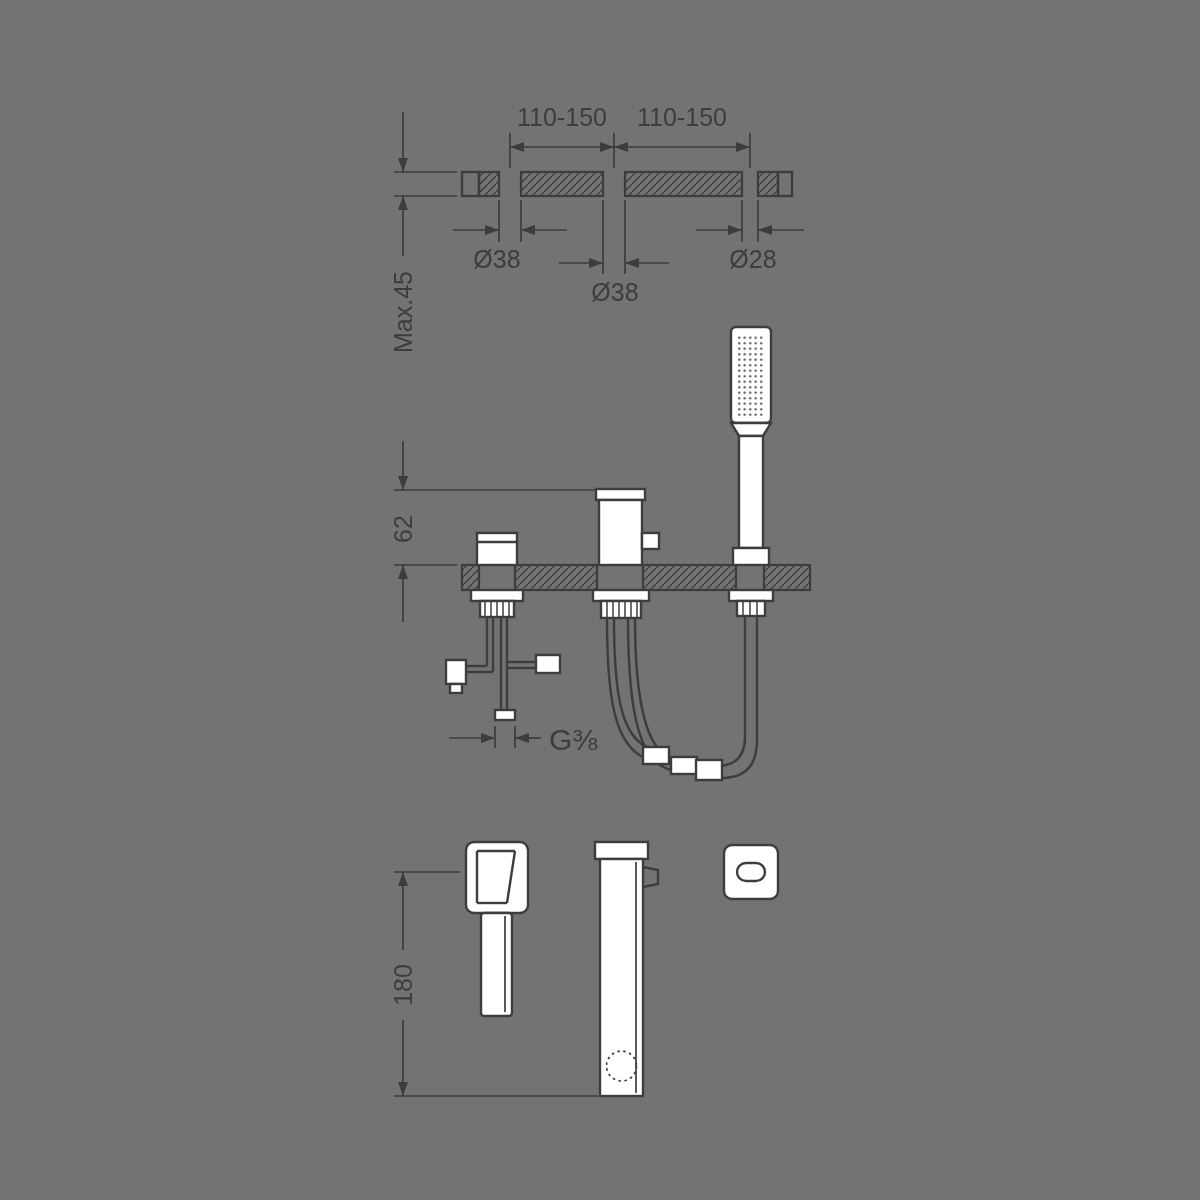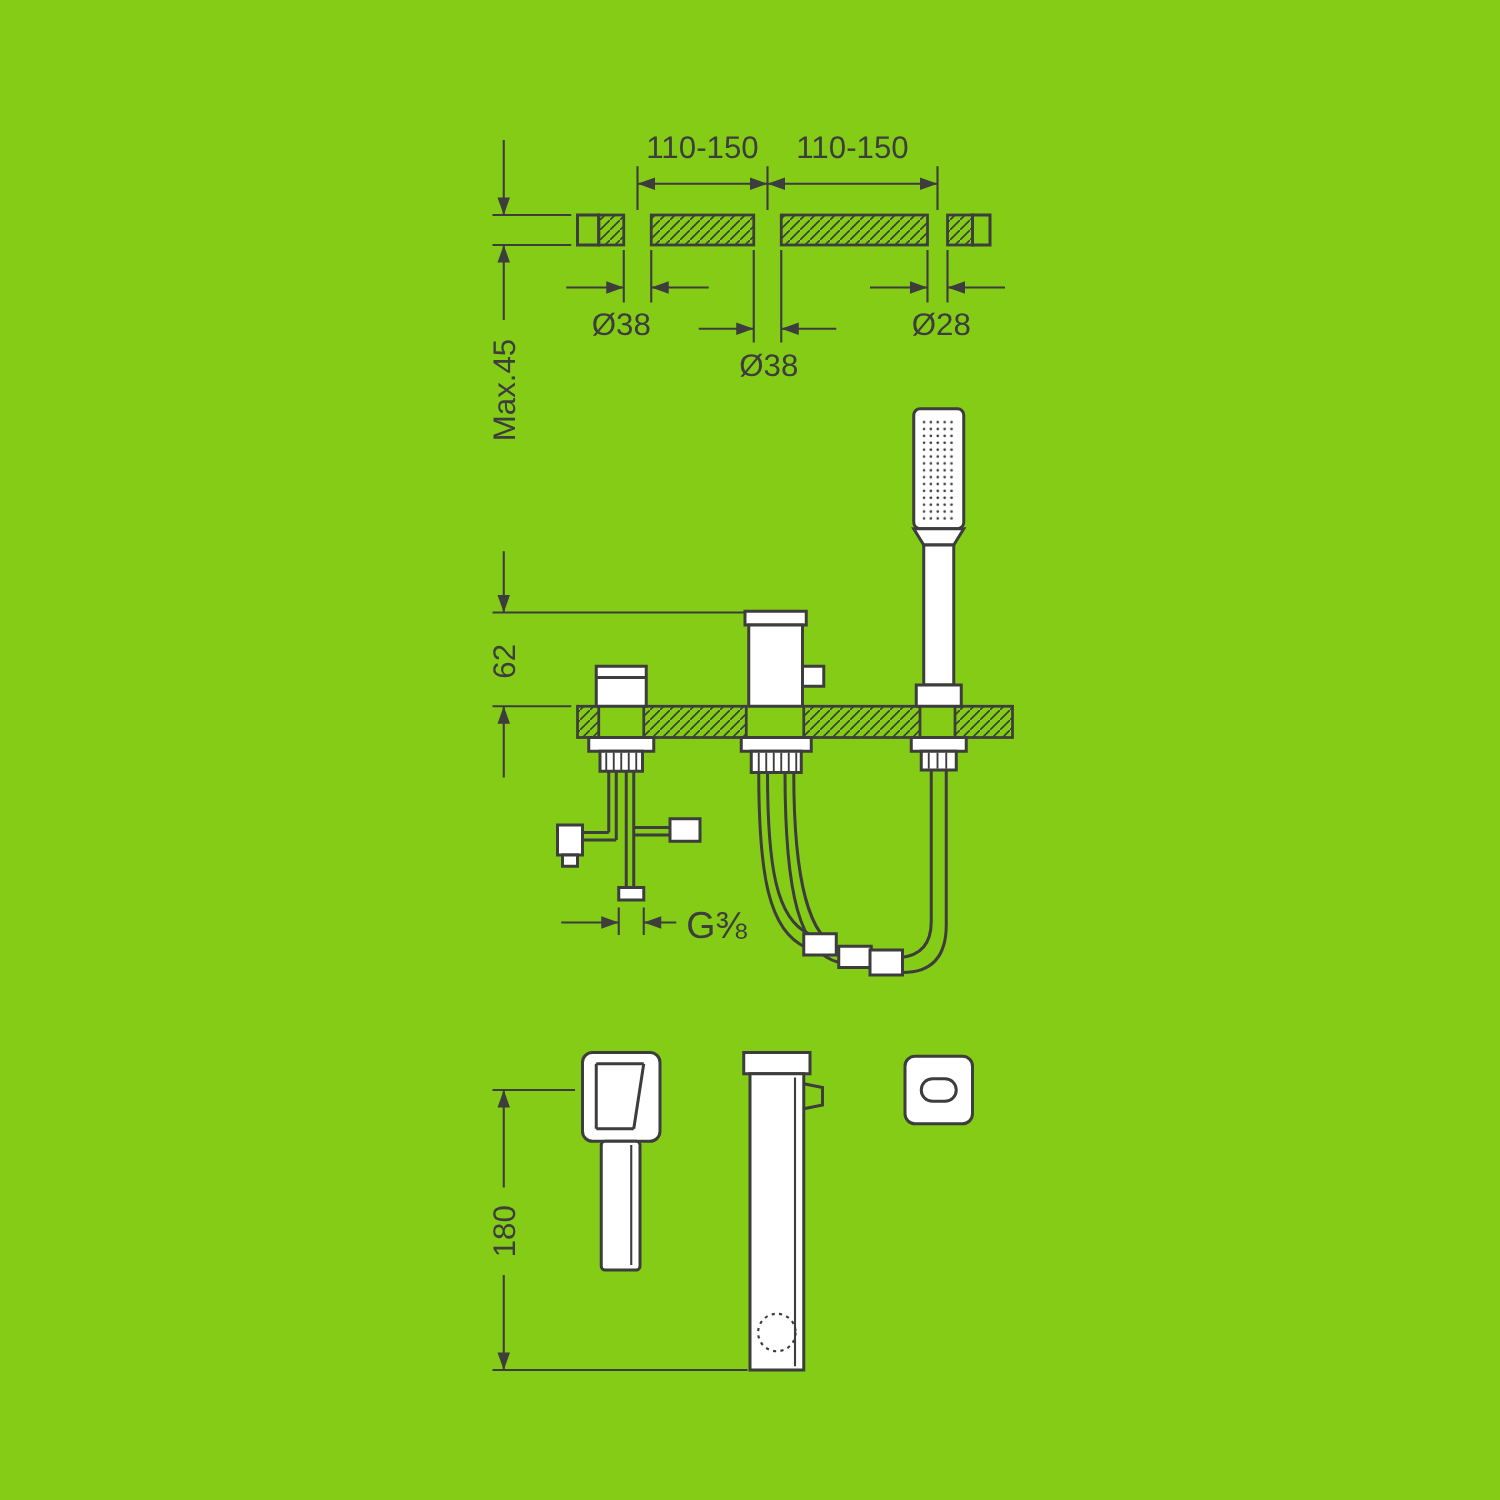--- a/index.html
+++ b/index.html
@@ -1,16 +1,16 @@
 <!DOCTYPE html>
 <html><head>
 <meta charset="utf-8">
 <style>
   html,body{margin:0;padding:0;background:#fff;}
-  .canvas{width:1200px;height:1200px;position:relative;background:#84cc16;margin:0 auto;overflow:hidden;}
+  .canvas{width:1200px;height:1200px;position:relative;background:#737373;margin:0 auto;overflow:hidden;}
   svg{display:block;}
   .obj{fill:none;stroke:#3d3d3d;stroke-width:2.4;stroke-linejoin:miter;stroke-linecap:butt;}
   .objf{fill:#ffffff;stroke:#3d3d3d;stroke-width:2.4;stroke-linejoin:miter;}
   .hat{fill:url(#hatch);stroke:#3d3d3d;stroke-width:2.2;}
   .thin{fill:none;stroke:#3d3d3d;stroke-width:1.7;}
   .tick{stroke:#3d3d3d;stroke-width:1.5;}
   text{font-family:"Liberation Sans","DejaVu Sans",sans-serif;font-size:25px;fill:#3d3d3d;}
   .big{font-size:30px;}
 </style>
 </head>

